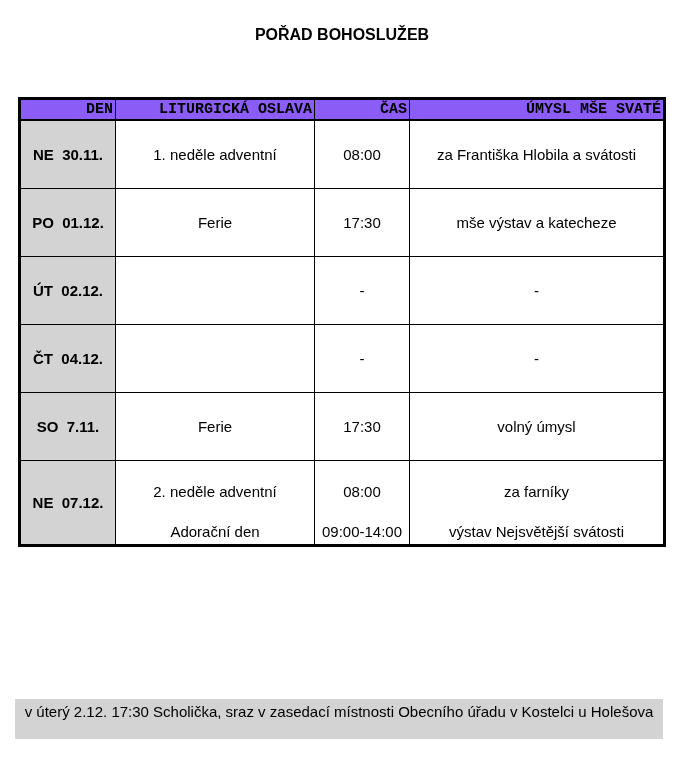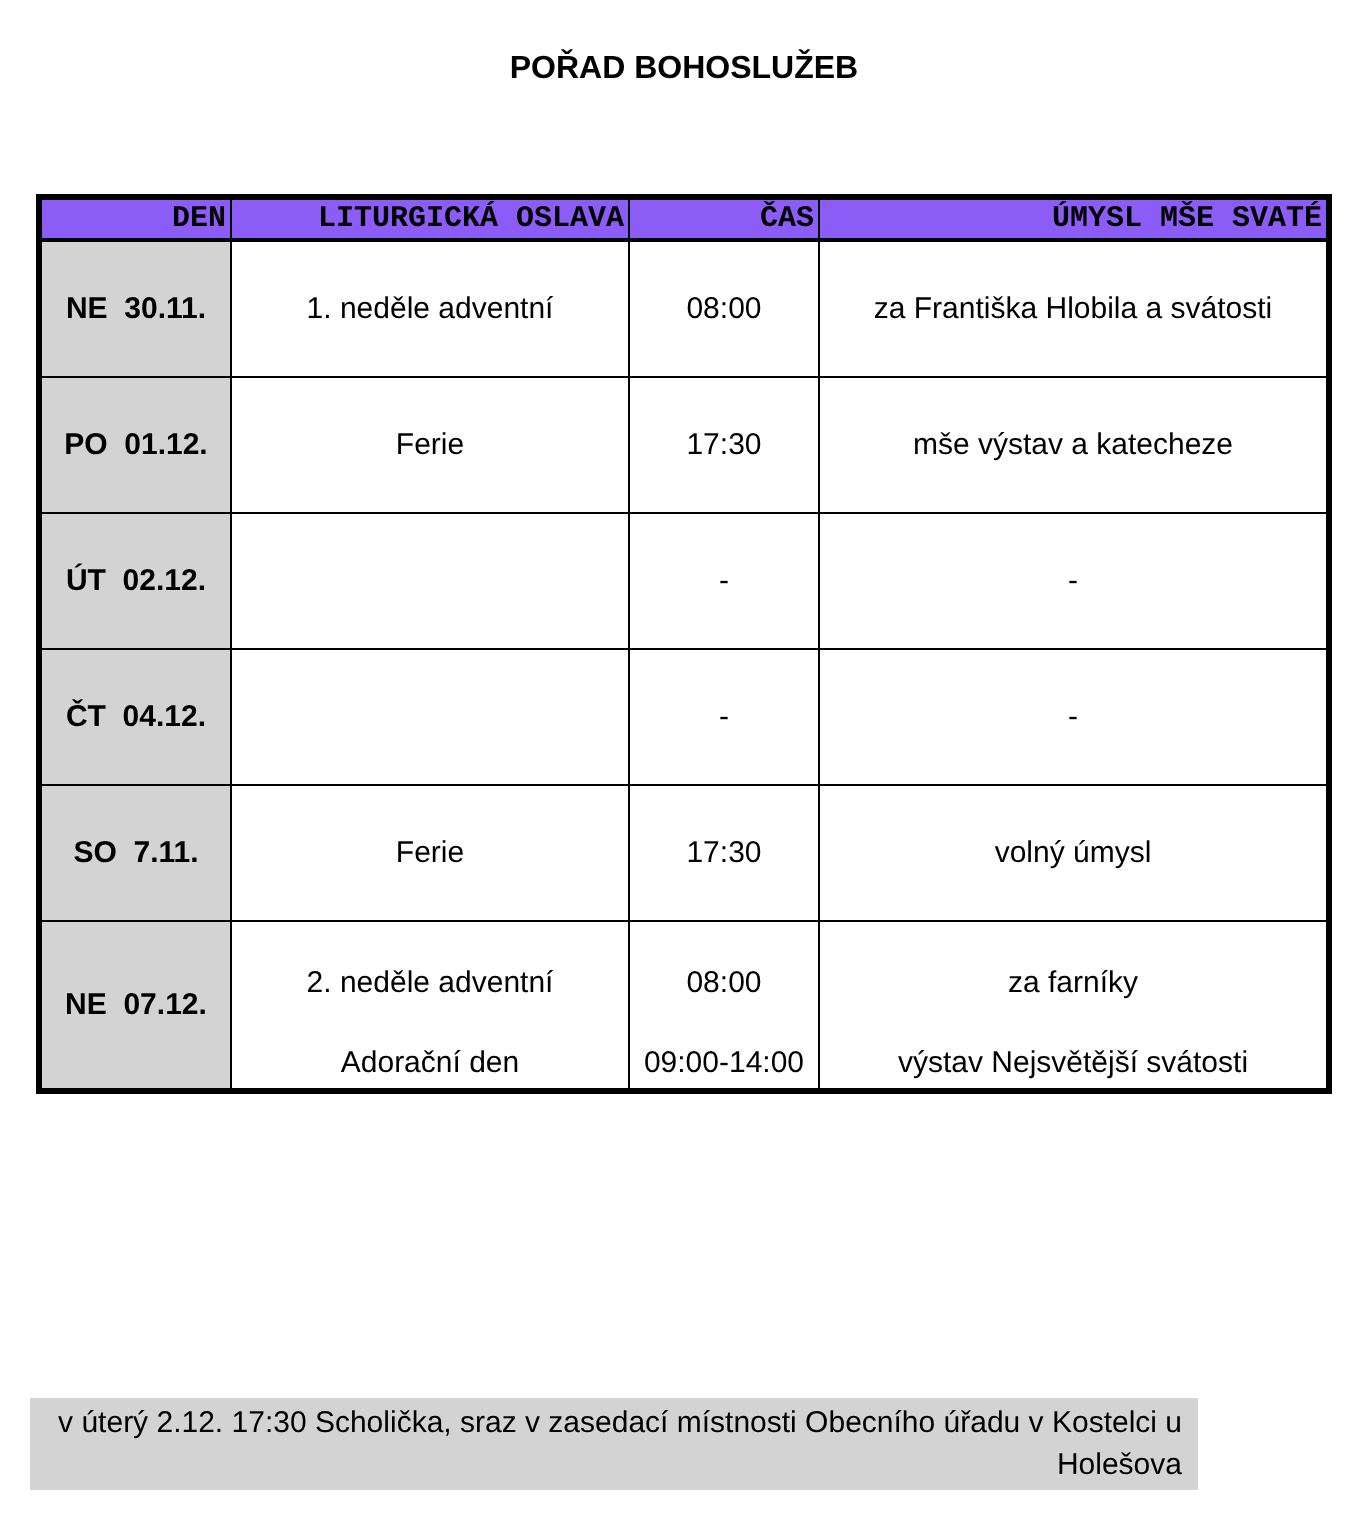--- a/index.html
+++ b/index.html
@@ -89,28 +89,28 @@
   .dual .sub {
     flex: 0 0 22px;
     display: flex;
     align-items: center;
     justify-content: center;
   }
   .footer-note {
     position: absolute;
     left: 15px;
     top: 699px;
-    width: 584px;
+    width: 648px;
     min-height: 40px;
     background: #d3d3d3;
     font-size: 15px;
     line-height: 21px;
     padding: 2px 8px;
     box-sizing: border-box;
-    text-align: right;
+    text-align: center;
   }
 </style>
 </head>
 <body>
 
 <div class="page">
 
   <div class="doc-header">
     <div class="doc-title">POŘAD BOHOSLUŽEB</div>
   </div>

